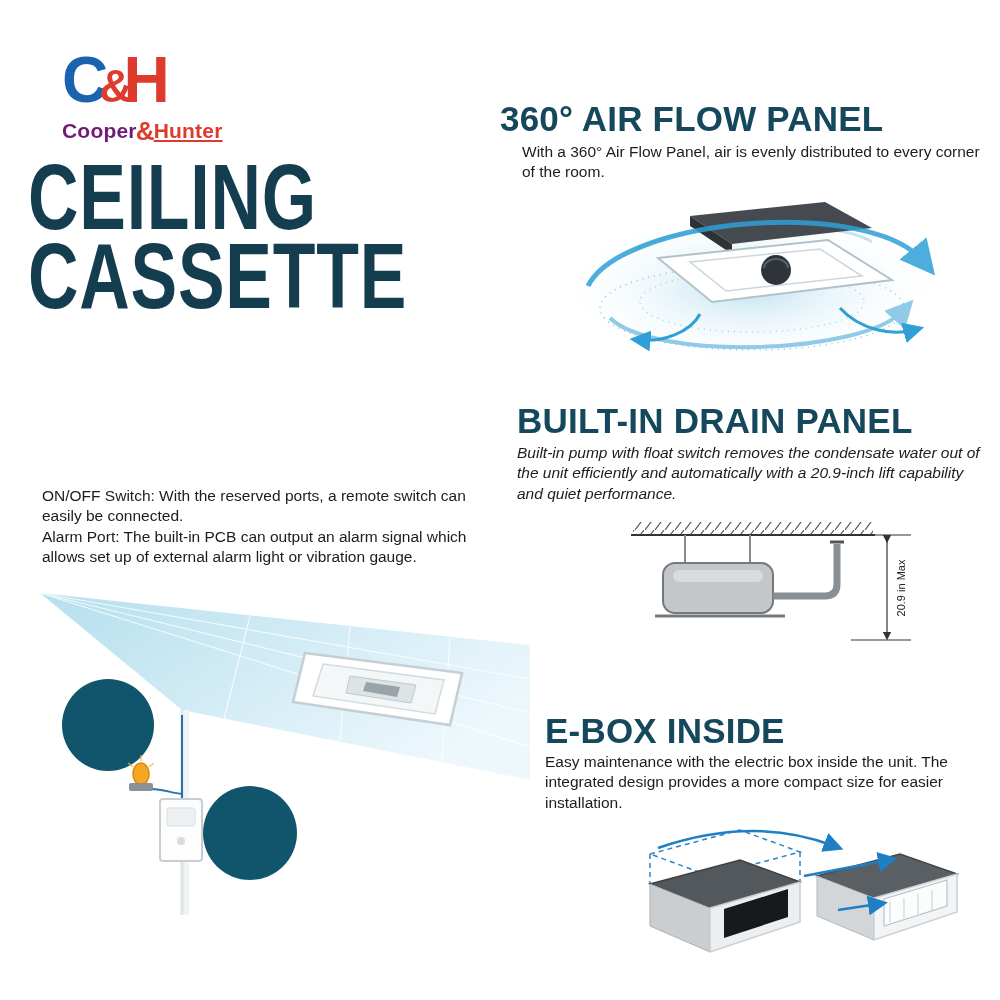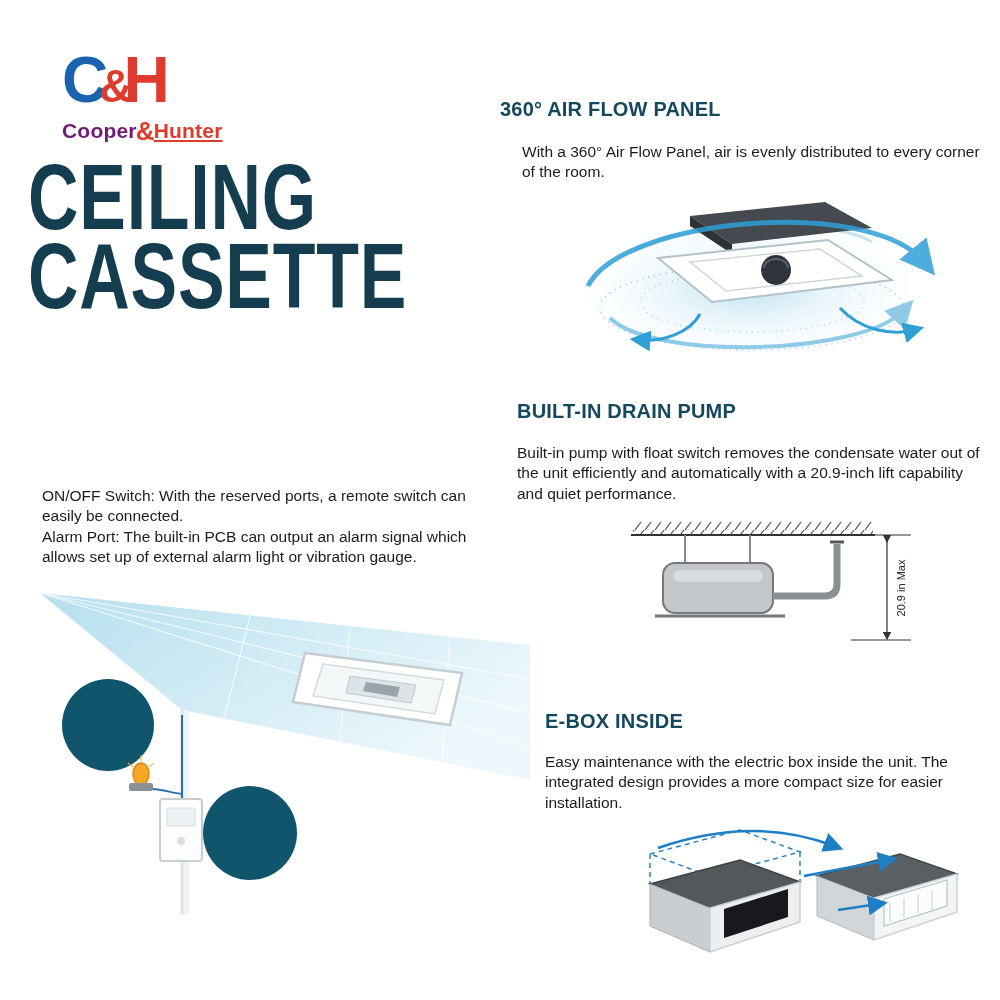--- a/index.html
+++ b/index.html
@@ -17,29 +17,29 @@
   .logo-wordmark{font-weight:bold;font-size:21px;margin-top:2px;letter-spacing:0.2px;}
   .wm-cooper{color:#701a75;}
   .wm-amp{color:#dd3b2e;font-size:26px;position:relative;top:2px;margin:0 -1px;}
   .wm-hunter{color:#dd3b2e;text-decoration:underline;}
   
   #main-title{left:28px;top:158px;transform:scaleX(0.76);transform-origin:left top;}
   #main-title .t-line{
     font-size:92px;font-weight:bold;color:#143d50;line-height:0.86;letter-spacing:1px;white-space:nowrap;
   }
   
-  .sec-title{font-weight:bold;color:#15475d;font-size:20px;line-height:1.18;letter-spacing:0.2px;}
+  .sec-title{font-weight:bold;color:#15475d;font-size:35px;line-height:1.18;letter-spacing:0.2px;}
   .sec-body{font-size:15.5px;line-height:1.32;color:#1c1c1c;}
   .sec-body p{margin:0;}
   #airflow-title{left:500px;top:98px;}
   #airflow-body{left:500px;top:142px;width:460px;margin-left:22px;}
   #ports-title{left:42px;top:402px;}
   #ports-body{left:42px;top:486px;width:452px;}
   #drain-title{left:517px;top:400px;}
-  #drain-body{left:517px;top:443px;width:468px;}
+  #drain-body{left:517px;top:443px;width:468px;font-style:italic;}
   #ebox-title{left:545px;top:710px;}
   #ebox-body{left:545px;top:752px;width:430px;}
   
   #airflow-art{left:540px;top:188px;}
   #room-art{left:10px;top:575px;}
   #drain-art{left:615px;top:518px;}
   #ebox-art{left:632px;top:818px;}
 </style>
 </head>
 <body>
@@ -138,21 +138,21 @@
         <rect x="119" y="208" width="24" height="8" rx="2" fill="#8a9096"></rect>
       </g>
       <g>
         <rect x="150" y="224" width="42" height="62" rx="3" fill="#fdfdfd" stroke="#c7ced2" stroke-width="2"></rect>
         <rect x="157" y="233" width="28" height="18" rx="2" fill="#eef1f3" stroke="#d8dde0" stroke-width="1"></rect>
         <circle cx="171" cy="266" r="4" fill="#d8dde0"></circle>
       </g>
     </svg>
   </div>
 
-  <div id="drain-title" class="abs sec-title">BUILT-IN DRAIN PUMP</div>
+  <div id="drain-title" class="abs sec-title">BUILT-IN DRAIN PANEL</div>
   <div id="drain-body" class="abs sec-body">Built-in pump with float switch removes the condensate water out of the unit efficiently and automatically with a 20.9-inch lift capability and quiet performance.</div>
 
   <div id="drain-art" class="abs">
     <svg width="310" height="135" viewBox="0 0 310 135">
       <defs>
         <pattern id="dp-hatch" width="10" height="12" patternUnits="userSpaceOnUse">
           <line x1="0" y1="12" x2="9" y2="0" stroke="#555" stroke-width="1.2"></line>
         </pattern>
         <marker id="dim-arrow" markerWidth="7" markerHeight="7" refX="3.5" refY="3.5" orient="auto">
           <path d="M0,0 L7,3.5 L0,7 Z" fill="#333"></path>

